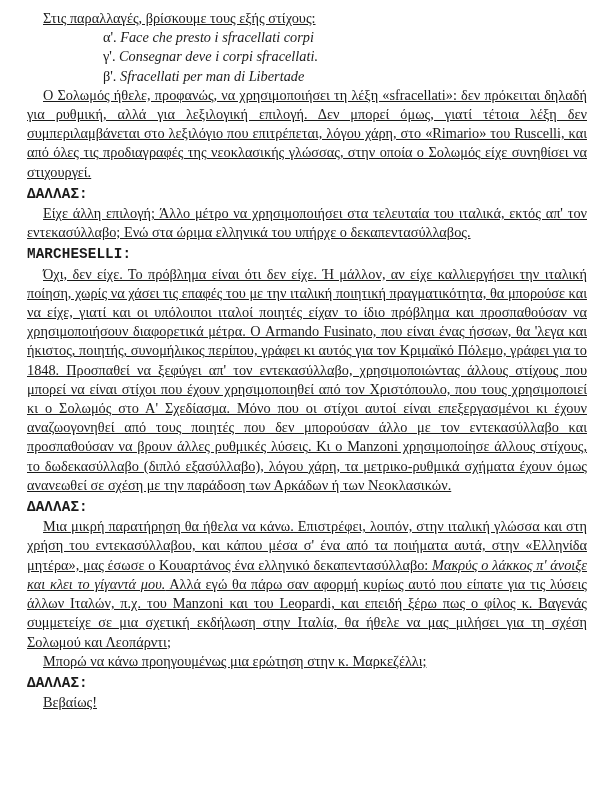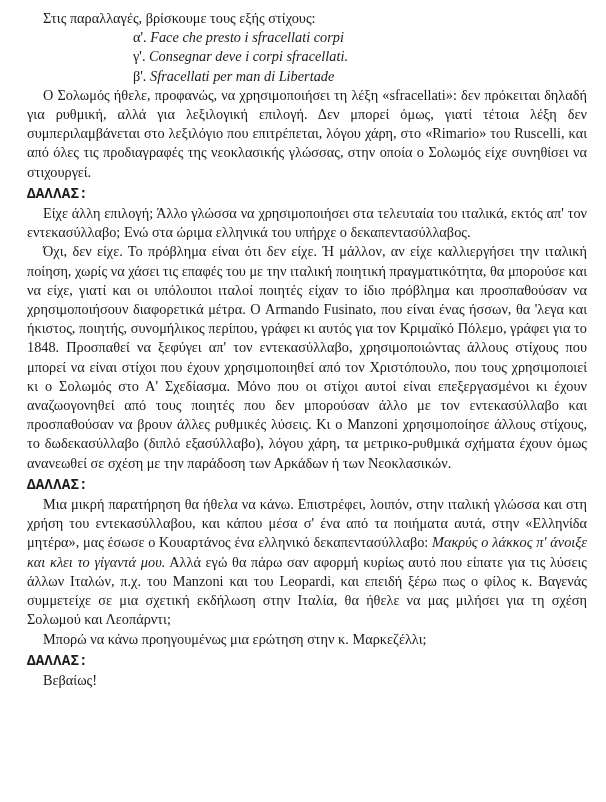--- a/index.html
+++ b/index.html
@@ -2,23 +2,23 @@
 <html><head>
 <meta charset="utf-8">
 <style>
   html, body { margin: 0; padding: 0; background: #ffffff; }
   body {
     width: 606px; height: 802px; overflow: hidden; position: relative;
     font-family: "Liberation Serif", "DejaVu Serif", serif;
     color: #1a1a1a; font-size: 14.3px; line-height: 19.2px;
   }
   .page { position: absolute; left: 27px; top: 9px; width: 560px; }
-  p { margin: 0; text-align: justify; text-align-last: left; }
+  p { margin: 0; text-align: justify; text-align-last: left; text-decoration: underline; }
   .indent { text-indent: 16px; }
-  .verses { margin-left: 106px; font-style: italic; }
+  .verses { margin-left: 76px; font-style: italic; }
   .verses .num { font-style: normal; }
   .speaker { font-weight: bold; margin-top: 3px; letter-spacing: 0.1px; font-family: Liberation Mono, monospace; }
   .speech { padding-left: 0; }
   .speech p { text-indent: 16px; }
   em { font-style: italic; }
 </style>
 </head>
 <body>
 
 <div class="page">
@@ -26,23 +26,24 @@
   <p class="indent">Στις παραλλαγές, βρίσκουμε τους εξής στίχους:</p>
   <div class="verses">
     <div><span class="num">α'.</span> <span>Face che presto i sfracellati corpi</span></div>
     <div><span class="num">γ'.</span> <span>Consegnar deve i corpi sfracellati.</span></div>
     <div><span class="num">β'.</span> <span>Sfracellati per man di Libertade</span></div>
   </div>
   <p class="indent">Ο Σολωμός ήθελε, προφανώς, να χρησιμοποιήσει τη λέξη «sfracellati»: δεν πρόκειται δηλαδή για ρυθμική, αλλά για λεξιλογική επιλογή. Δεν μπορεί όμως, γιατί τέτοια λέξη δεν συμπεριλαμβάνεται στο λεξιλόγιο που επιτρέπεται, λόγου χάρη, στο «Rimario» του Ruscelli, και από όλες τις προδιαγραφές της νεοκλασικής γλώσσας, στην οποία ο Σολωμός είχε συνηθίσει να στιχουργεί.</p>
 
   <div class="speaker">ΔΑΛΛΑΣ:</div>
   <div class="speech">
-    <p>Είχε άλλη επιλογή; Άλλο γλώσσα να χρησιμοποιήσει στα τελευταία του ιταλικά, εκτός απ' τον εντεκασύλλαβο; Ενώ στα ώριμα ελληνικά του υπήρχε ο δεκαπεντασύλλαβος.</p>
+    <p>Είχε άλλη επιλογή; Άλλο μέτρο να χρησιμοποιήσει στα τελευταία του ιταλικά, εκτός απ' τον εντεκασύλλαβο; Ενώ στα ώριμα ελληνικά του υπήρχε ο δεκαπεντασύλλαβος.</p>
   </div>
 
+  <div class="speaker">MARCHESELLI:</div>
   <div class="speech">
     <p>Όχι, δεν είχε. Το  πρόβλημα είναι ότι δεν είχε. Ή μάλλον, αν είχε καλλιεργήσει την ιταλική ποίηση, χωρίς να χάσει τις επαφές του με την ιταλική ποιητική πραγματικότητα, θα μπορούσε και να είχε, γιατί και οι υπόλοιποι ιταλοί ποιητές είχαν το ίδιο πρόβλημα και προσπαθούσαν να χρησιμοποιήσουν διαφορετικά μέτρα. Ο Armando Fusinato, που είναι ένας ήσσων, θα 'λεγα και ήκιστος, ποιητής, συνομήλικος περίπου, γράφει κι αυτός για τον Κριμαϊκό Πόλεμο, γράφει για το 1848. Προσπαθεί να ξεφύγει απ' τον εντεκασύλλαβο, χρησιμοποιώντας άλλους στίχους που μπορεί να είναι στίχοι που έχουν χρησιμοποιηθεί από τον Χριστόπουλο, που τους χρησιμοποιεί κι ο Σολωμός στο Α' Σχεδίασμα. Μόνο που οι στίχοι αυτοί είναι επεξεργασμένοι κι έχουν αναζωογονηθεί από τους ποιητές που δεν μπορούσαν άλλο με τον εντεκασύλλαβο και προσπαθούσαν να βρουν άλλες ρυθμικές λύσεις. Κι ο Manzoni χρησιμοποίησε άλλους στίχους, το δωδεκασύλλαβο (διπλό εξασύλλαβο), λόγου χάρη, τα μετρικο-ρυθμικά σχήματα έχουν όμως ανανεωθεί σε σχέση με την παράδοση των Αρκάδων ή των Νεοκλασικών.</p>
   </div>
 
   <div class="speaker">ΔΑΛΛΑΣ:</div>
   <div class="speech">
     <p><span>Μια μικρή παρατήρηση θα ήθελα να κάνω. Επιστρέφει, λοιπόν, στην ιταλική γλώσσα και στη χρήση του εντεκασύλλαβου, και κάπου μέσα σ' ένα από τα ποιήματα αυτά, στην «Ελληνίδα μητέρα», μας έσωσε ο Κουαρτάνος ένα ελληνικό δεκαπεντασύλλαβο: </span><em>Μακρύς ο λάκκος π' άνοιξε και κλει το γίγαντά μου.</em><span> Αλλά εγώ θα πάρω σαν αφορμή κυρίως αυτό που είπατε για τις λύσεις άλλων Ιταλών, π.χ. του Manzoni και του Leopardi, και επειδή ξέρω πως ο φίλος κ. Βαγενάς συμμετείχε σε μια σχετική εκδήλωση στην Ιταλία, θα ήθελε να μας μιλήσει για τη σχέση Σολωμού και Λεοπάρντι;</span></p>
   </div>
 
   <div class="speech">

